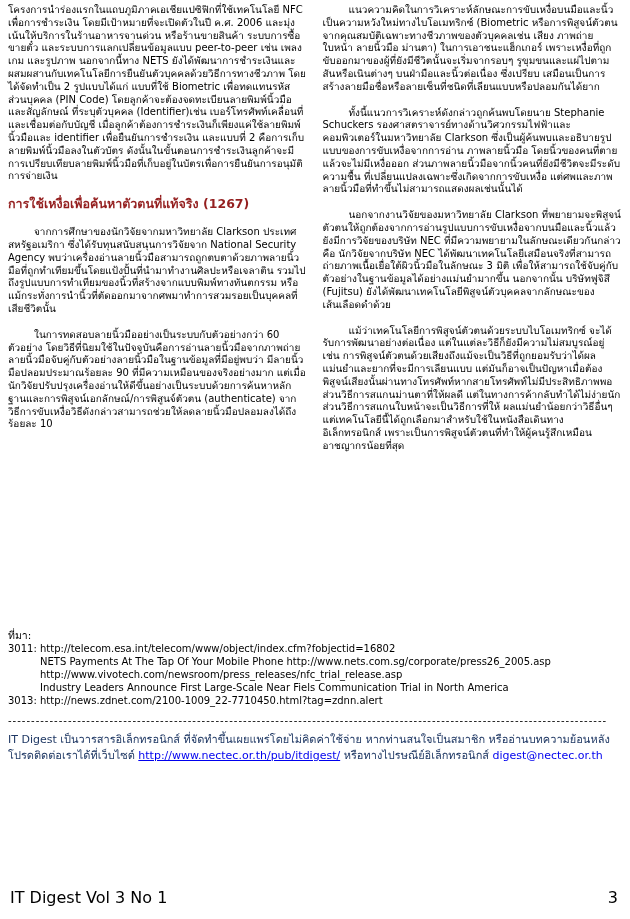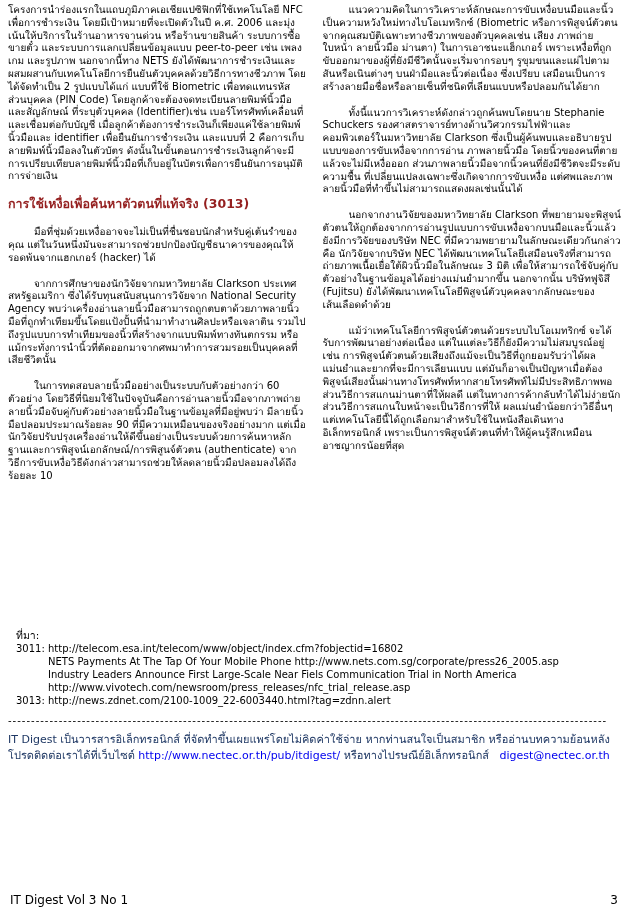--- a/index.html
+++ b/index.html
@@ -32,21 +32,21 @@
   }
   .body-p.no-indent { text-indent: 0; }
   .section-heading {
     color: #941f1f;
     font-size: 12.5px;
     font-weight: bold;
     line-height: 16px;
     margin: 2px 0 14px 0;
   }
   .footnotes {
-    padding: 6px 8px 0 16px;
+    padding: 6px 8px 0 8px;
     font-size: 10px;
     line-height: 13px;
   }
   .fn-label { font-size: 10.5px; line-height: 14px; }
   .fn-line { white-space: nowrap; overflow: hidden; }
   .fn-line.indent { padding-left: 32px; }
   .separator {
     margin: 8px 8px 0 8px;
     font-size: 10px;
     letter-spacing: 1px;
@@ -56,70 +56,69 @@
     height: 12px;
   }
   .footer-note {
     margin: 5px 8px 0 8px;
     font-size: 11px;
     line-height: 15.5px;
     color: #1f3864;
   }
   .footer-note a.weblink {
     color: #0000ee;
+    text-decoration: underline;
     cursor: pointer;
   }
   .footer-note .email {
     color: #0000ee;
     text-decoration: none;
     cursor: pointer;
-    margin-left: 7px;
   }
   .page-footer {
     position: absolute;
     left: 10px;
     right: 12px;
     bottom: 12px;
     display: flex;
     justify-content: space-between;
-    font-size: 12px;
+    font-size: 16px;
     color: #000000;
   }
 </style>
 </head>
 <body>
 
 <div class="page">
 
   <div class="columns">
 
     <div class="col">
       <p class="body-p no-indent">โครงการนำร่องแรกในแถบภูมิภาคเอเชียแปซิฟิกที่ใช้เทคโนโลยี NFC เพื่อการชำระเงิน โดยมีเป้าหมายที่จะเปิดตัวในปี ค.ศ. 2006 และมุ่งเน้นให้บริการในร้านอาหารจานด่วน หรือร้านขายสินค้า ระบบการซื้อขายตั๋ว และระบบการแลกเปลี่ยนข้อมูลแบบ peer-to-peer เช่น เพลง เกม และรูปภาพ นอกจากนี้ทาง NETS ยังได้พัฒนาการชำระเงินและผสมผสานกับเทคโนโลยีการยืนยันตัวบุคคลด้วยวิธีการทางชีวภาพ โดยได้จัดทำเป็น 2 รูปแบบได้แก่ แบบที่ใช้ Biometric เพื่อทดแทนรหัสส่วนบุคคล (PIN Code) โดยลูกค้าจะต้องจดทะเบียนลายพิมพ์นิ้วมือและสัญลักษณ์ ที่ระบุตัวบุคคล (Identifier)เช่น เบอร์โทรศัพท์เคลื่อนที่และเชื่อมต่อกับบัญชี เมื่อลูกค้าต้องการชำระเงินก็เพียงแค่ใช้ลายพิมพ์นิ้วมือและ identifier เพื่อยืนยันการชำระเงิน และแบบที่ 2 คือการเก็บลายพิมพ์นิ้วมือลงในตัวบัตร ดังนั้นในขั้นตอนการชำระเงินลูกค้าจะมีการเปรียบเทียบลายพิมพ์นิ้วมือที่เก็บอยู่ในบัตรเพื่อการยืนยันการอนุมัติการจ่ายเงิน</p>
-      <h2 class="section-heading">การใช้เหงื่อเพื่อค้นหาตัวตนที่แท้จริง (3013)</h2>
-      <p class="body-p">มือที่ชุ่มด้วยเหงื่ออาจจะไม่เป็นที่ชื่นชอบนักสำหรับคู่เต้นรำของคุณ แต่ในวันหนึ่งมันจะสามารถช่วยปกป้องบัญชีธนาคารของคุณให้รอดพ้นจากแฮกเกอร์ (hacker) ได้</p>
+      <h2 class="section-heading">การใช้เหงื่อเพื่อค้นหาตัวตนที่แท้จริง (1267)</h2>
       <p class="body-p">จากการศึกษาของนักวิจัยจากมหาวิทยาลัย Clarkson ประเทศสหรัฐอเมริกา ซึ่งได้รับทุนสนับสนุนการวิจัยจาก National Security Agency พบว่าเครื่องอ่านลายนิ้วมือสามารถถูกตบตาด้วยภาพลายนิ้วมือที่ถูกทำเทียมขึ้นโดยแป้งปั้นที่นำมาทำงานศิลปะหรือเจลาติน รวมไปถึงรูปแบบการทำเทียมของนิ้วที่สร้างจากแบบพิมพ์ทางทันตกรรม หรือแม้กระทั่งการนำนิ้วที่ตัดออกมาจากศพมาทำการสวมรอยเป็นบุคคลที่เสียชีวิตนั้น</p>
       <p class="body-p">ในการทดสอบลายนิ้วมืออย่างเป็นระบบกับตัวอย่างกว่า 60 ตัวอย่าง โดยวิธีที่นิยมใช้ในปัจจุบันคือการอ่านลายนิ้วมือจากภาพถ่ายลายนิ้วมือจับคู่กับตัวอย่างลายนิ้วมือในฐานข้อมูลที่มีอยู่พบว่า มีลายนิ้วมือปลอมประมาณร้อยละ 90 ที่มีความเหมือนของจริงอย่างมาก แต่เมื่อนักวิจัยปรับปรุงเครื่องอ่านให้ดีขึ้นอย่างเป็นระบบด้วยการค้นหาหลักฐานและการพิสูจน์เอกลักษณ์/การพิสูนจ์ตัวตน (authenticate) จากวิธีการขับเหงื่อวิธีดังกล่าวสามารถช่วยให้ลดลายนิ้วมือปลอมลงได้ถึงร้อยละ 10</p>
     </div>
 
     <div class="col">
       <p class="body-p">แนวความคิดในการวิเคราะห์ลักษณะการขับเหงื่อบนมือและนิ้วเป็นความหวังใหม่ทางไบโอเมทริกซ์ (Biometric หรือการพิสูจน์ตัวตนจากคุณสมบัติเฉพาะทางชีวภาพของตัวบุคคลเช่น เสียง ภาพถ่ายใบหน้า ลายนิ้วมือ ม่านตา) ในการเอาชนะแฮ็กเกอร์ เพราะเหงื่อที่ถูกขับออกมาของผู้ที่ยังมีชีวิตนั้นจะเริ่มจากรอบๆ รูขุมขนและแผ่ไปตามสันหรือเนินต่างๆ บนฝ่ามือและนิ้วต่อเนื่อง ซึ่งเปรียบ เสมือนเป็นการสร้างลายมือชื่อหรือลายเซ็นที่ชนิดที่เลียนแบบหรือปลอมกันได้ยาก</p>
       <p class="body-p">ทั้งนี้แนวการวิเคราะห์ดังกล่าวถูกค้นพบโดยนาย Stephanie Schuckers  รองศาสตราจารย์ทางด้านวิศวกรรมไฟฟ้าและคอมพิวเตอร์ในมหาวิทยาลัย Clarkson ซึ่งเป็นผู้ค้นพบและอธิบายรูปแบบของการขับเหงื่อจากการอ่าน ภาพลายนิ้วมือ โดยนิ้วของคนที่ตายแล้วจะไม่มีเหงื่อออก ส่วนภาพลายนิ้วมือจากนิ้วคนที่ยังมีชีวิตจะมีระดับความชื้น ที่เปลี่ยนแปลงเฉพาะซึ่งเกิดจากการขับเหงื่อ แต่ศพและภาพลายนิ้วมือที่ทำขึ้นไม่สามารถแสดงผลเช่นนั้นได้</p>
       <p class="body-p">นอกจากงานวิจัยของมหาวิทยาลัย Clarkson ที่พยายามจะพิสูจน์ตัวตนให้ถูกต้องจากการอ่านรูปแบบการขับเหงื่อจากบนมือและนิ้วแล้ว ยังมีการวิจัยของบริษัท NEC ที่มีความพยายามในลักษณะเดียวกันกล่าวคือ นักวิจัยจากบริษัท NEC ได้พัฒนาเทคโนโลยีเสมือนจริงที่สามารถถ่ายภาพเนื้อเยื่อใต้ผิวนิ้วมือในลักษณะ 3 มิติ เพื่อให้สามารถใช้จับคู่กับตัวอย่างในฐานข้อมูลได้อย่างแม่นยำมากขึ้น  นอกจากนั้น บริษัทฟูจิสึ (Fujitsu) ยังได้พัฒนาเทคโนโลยีพิสูจน์ตัวบุคคลจากลักษณะของเส้นเลือดดำด้วย</p>
       <p class="body-p">แม้ว่าเทคโนโลยีการพิสูจน์ตัวตนด้วยระบบไบโอเมทริกซ์ จะได้รับการพัฒนาอย่างต่อเนื่อง แต่ในแต่ละวิธีก็ยังมีความไม่สมบูรณ์อยู่ เช่น การพิสูจน์ตัวตนด้วยเสียงถึงแม้จะเป็นวิธีที่ถูกยอมรับว่าได้ผลแม่นยำและยากที่จะมีการเลียนแบบ แต่มันก็อาจเป็นปัญหาเมื่อต้องพิสูจน์เสียงนั้นผ่านทางโทรศัพท์หากสายโทรศัพท์ไม่มีประสิทธิภาพพอ ส่วนวิธีการสแกนม่านตาที่ให้ผลดี แต่ในทางการค้ากลับทำได้ไม่ง่ายนัก ส่วนวิธีการสแกนใบหน้าจะเป็นวิธีการที่ให้ ผลแม่นยำน้อยกว่าวิธีอื่นๆ แต่เทคโนโลยีนี้ได้ถูกเลือกมาสำหรับใช้ในหนังสือเดินทางอิเล็กทรอนิกส์ เพราะเป็นการพิสูจน์ตัวตนที่ทำให้ผู้คนรู้สึกเหมือนอาชญากรน้อยที่สุด</p>
     </div>
 
   </div>
 
   <div class="footnotes">
     <div class="fn-label">ที่มา:</div>
     <div class="fn-line">3011: http://telecom.esa.int/telecom/www/object/index.cfm?fobjectid=16802</div>
     <div class="fn-line indent">NETS Payments At The Tap Of Your Mobile Phone http://www.nets.com.sg/corporate/press26_2005.asp</div>
+    <div class="fn-line indent">http://www.vivotech.com/newsroom/press_releases/nfc_trial_release.asp</div>
     <div class="fn-line indent">Industry Leaders Announce First Large-Scale Near Fiels Communication Trial in North America</div>
-    <div class="fn-line indent">http://www.vivotech.com/newsroom/press_releases/nfc_trial_release.asp</div>
-    <div class="fn-line">3013: http://news.zdnet.com/2100-1009_22-6003440.html?tag=zdnn.alert</div>
+    <div class="fn-line">3013: http://news.zdnet.com/2100-1009_22-7710450.html?tag=zdnn.alert</div>
   </div>
 
   <div class="separator">----------------------------------------------------------------------------------------------------------------------------------</div>
 
   <div class="footer-note">
     <span>IT Digest เป็นวารสารอิเล็กทรอนิกส์ ที่จัดทำขึ้นเผยแพร่โดยไม่คิดค่าใช้จ่าย หากท่านสนใจเป็นสมาชิก หรืออ่านบทความย้อนหลัง โปรดติดต่อเราได้ที่เว็บไซต์ </span><a class="weblink">http://www.nectec.or.th/pub/itdigest/</a><span> หรือทางไปรษณีย์อิเล็กทรอนิกส์ </span><span class="email">digest@nectec.or.th</span>
   </div>
 
   <div class="page-footer">
     <span>IT Digest Vol 3 No 1</span>

